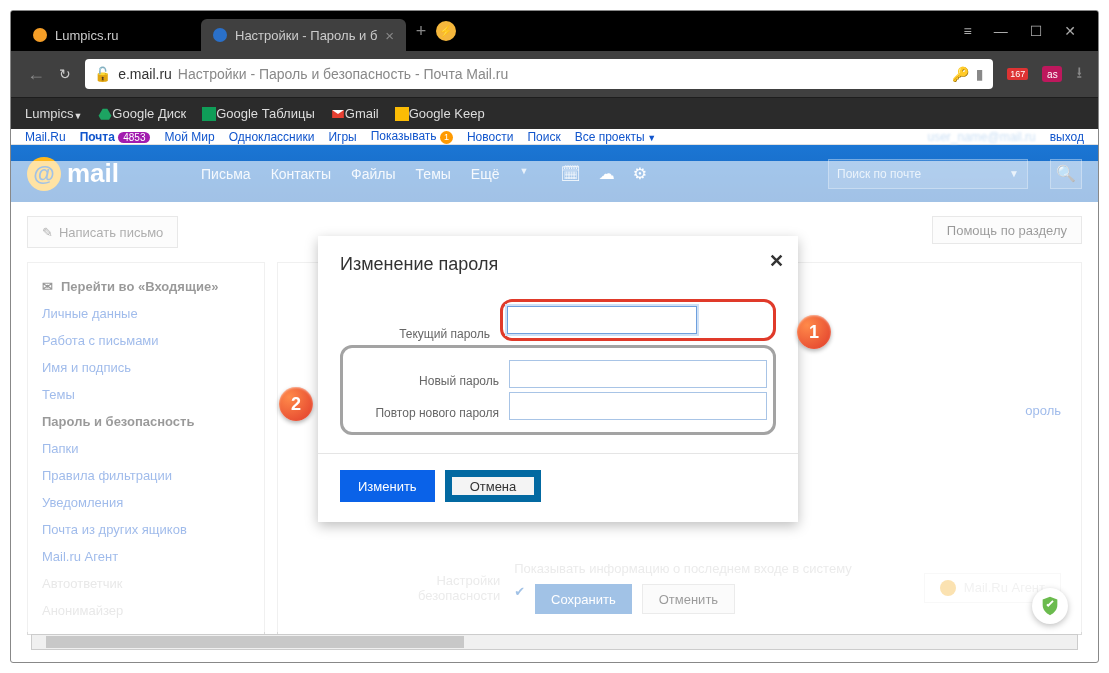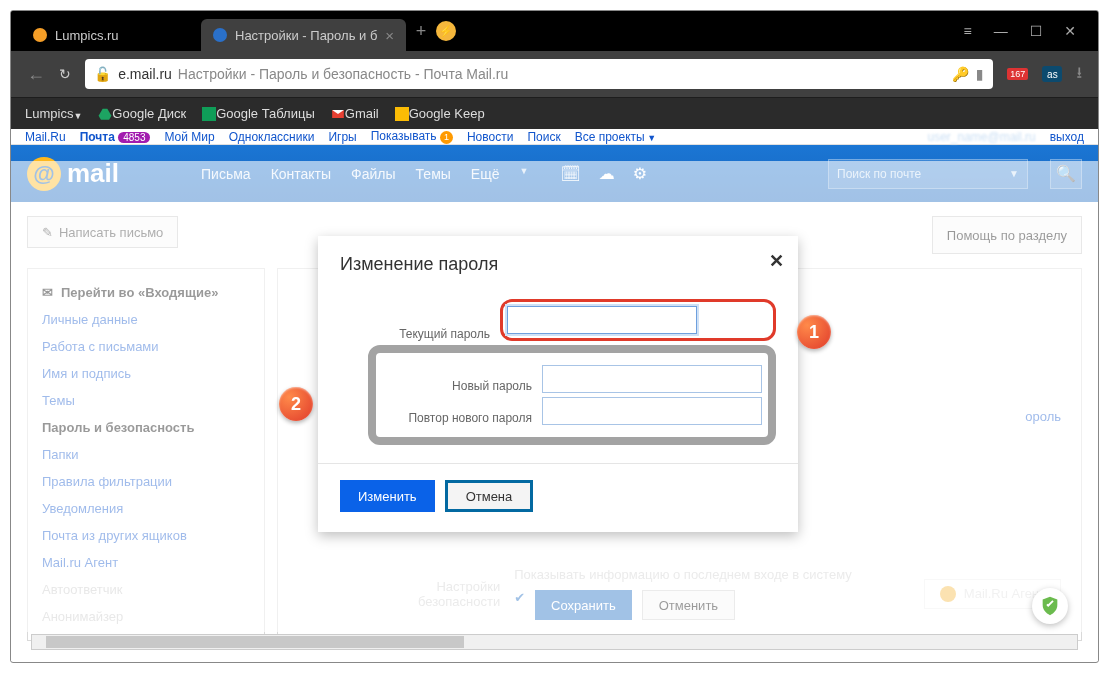--- a/index.html
+++ b/index.html
@@ -16,21 +16,21 @@
 .win-ctrls { margin-left:auto; display:flex; gap:22px; padding-right:12px; color:#aaa; font-size:14px; }
 .bolt { width:20px; height:20px; background:#f5b73c; border-radius:50%; display:grid; place-items:center; color:#b5720c; font-size:11px; margin-right:18px; }
 
 .addr-bar { height:46px; display:flex; align-items:center; padding:0 16px; gap:14px; background:#404040; }
 .nav-arrow { color:#888; font-size:18px; }
 .reload { color:#ccc; font-size:14px; }
 .url-box { flex:1; height:30px; background:#fff; border-radius:4px; display:flex; align-items:center; padding:0 10px; font-size:14px; color:#555; gap:6px; }
 .url-host { color:#333; }
 .addr-icons { display:flex; gap:14px; align-items:center; color:#bbb;justify-content:space-between; }
 .badge-red { background:#d33; color:#fff; font-size:9px; padding:1px 3px; border-radius:2px; }
-.lastfm { width:20px; height:16px; background:#0c4a6e; border-radius:3px; color:#fff; font-size:10px; display:grid; place-items:center; }
+.lastfm { width:20px; height:16px; background:#be185d; border-radius:3px; color:#fff; font-size:10px; display:grid; place-items:center; }
 
 .bookmarks-bar { height:32px; background:#2b2b2b; display:flex; align-items:center; padding:0 14px; gap:16px; font-size:13px; color:#ddd; border-top:1px solid #1d1d1d;}
 .bm { display:flex; align-items:flex-end; }
 .bm-ico { width:14px; height:14px; }
 
 
 .mailru-bar { height:16px; background:#fff; display:flex; align-items:center; padding:0 14px; font-size:12px; gap:14px; border-bottom:1px solid #e0e0e0; }
 .mailru-bar a { color:#1155cc; text-decoration:none; }
 .pill { background:#a21caf; color:#fff; border-radius:8px; padding:0 5px; font-size:10px; }
 .circ { background:#ff9a00; color:#fff; border-radius:50%; width:13px; height:13px; display:inline-grid; place-items:center; font-size:9px; }
@@ -43,21 +43,21 @@
 .mail-logo .at { width:34px; height:34px; border-radius:50%; background:#ffb81c; display:grid; place-items:center; color:#1666c0; font-size:22px; font-weight:bold; }
 .mail-nav { display:flex; gap:20px; font-size:14px; color:#e8f1fb; margin-left:60px; }
 .mail-icons { display:flex; gap:18px; font-size:16px; margin-left:10px;}
 .mail-search { margin-left:auto; width:200px; height:30px; background:rgba(255,255,255,.15); border:1px solid rgba(255,255,255,.3); display:flex; align-items:center; padding:0 8px; font-size:12px; color:#cde1f5;}
 .mail-search .tri { margin-left:auto; font-size:10px; }
 .mail-search-btn { width:32px; height:30px; background:rgba(255,255,255,.15); border:1px solid rgba(255,255,255,.3); display:grid; place-items:center; }
 
 
 .content { display:flex; padding:14px 16px; gap:12px; background:#fff; }
 .compose-btn { height:32px; padding:0 14px; border:1px solid #c6c6c6; background:#f7f7f7; display:flex; align-items:center; gap:6px; font-size:13px; color:#333; }
-.help-btn { margin-left:auto; height:38px; padding:0 14px; border:1px solid #c6c6c6; background:#f7f7f7; display:flex; align-items:center; font-size:13px; }
+.help-btn { margin-left:auto; height:28px; padding:0 14px; border:1px solid #c6c6c6; background:#f7f7f7; display:flex; align-items:center; font-size:13px; }
 
 
 .main { display:flex; padding:0 16px 20px; gap:12px; background:#fff; }
 .sidebar { width:238px; border:1px solid #d9d9d9; padding:10px 0; font-size:13px; }
 .sidebar .item { padding:6px 14px; color:#1155cc; }
 .sidebar .item.bold { font-weight:bold; color:#000; }
 .sidebar .item.faded { color:#c5c5c5; }
 .sidebar .go-inbox { font-weight:bold; color:#000; display:flex; gap:8px; align-items:center;}
 .right { flex:1; position:relative; border:1px solid #d9d9d9; padding:18px; min-height:360px;}
 .right-link { color:#1155cc; font-size:13px; position:absolute; top:140px; right:20px;}
@@ -66,28 +66,28 @@
 .cancel-btn2 { height:30px; background:#f4f4f4; border:1px solid #ccc; padding:0 16px; font-size:13px;}
 .agent-box { margin-left:auto; padding:6px 15px; border:1px solid #eee; color:#ddd; display:flex; gap:8px; align-items:center;}
 
 
 .overlay { position:absolute; inset:0; top:150px; bottom:30px; background:rgba(255,255,255,.6); }
 .modal { position:absolute; left:307px; top:225px; width:480px; background:#fff; box-shadow:0 4px 12px rgba(0,0,0,.25); }
 .modal-hd { padding:18px 22px 14px; font-size:18px; color:#333; position:relative; }
 .modal-close { position:absolute; right:14px; top:14px; color:#333; font-size:18px; font-weight:bold;}
 .modal-body { padding:6px 22px 18px; border-bottom:1px solid #e5e5e5; }
 .ring1 { border:3px solid #e03a2a; border-radius:12px; padding:4px; margin:0 0 10px 130px; width:320px;}
-.ring2 { border:8px solid #a3a3a3; border-radius:12px; padding:8px 6px;margin-left:28px; }
+.ring2 { border:3px solid #a3a3a3; border-radius:12px; padding:8px 6px; }
 .fld { display:flex; align-items:flex-end; gap:10px; margin:4px 0; }
 .fld label { width:150px; text-align:right; font-size:12px; color:#666; }
 .fld input { flex:1; height:28px; border:1px solid #a8c4e6; padding:0 6px; font-size:13px; }
 .fld.first input { border:1px solid #6ea0de; box-shadow:0 0 0 2px #cfe1f6; }
 .modal-ft { padding:16px 22px 20px; display:flex; gap:10px; }
 .btn-primary { background:#0a62e8; color:#fff; border:none; height:32px; padding:0 18px; font-size:13px; }
-.btn-cancel { background:#f4f4f4; border:3px solid #0369a1; height:32px; padding:0 18px; font-size:13px; color:#333;}
+.btn-cancel { background:#f4f4f4; border:7px solid #0369a1; height:32px; padding:0 18px; font-size:13px; color:#333;}
 
 
 .callout { position:absolute; width:34px; height:34px; border-radius:50%; background:radial-gradient(circle at 30% 30%,#ff8a4a,#e03a2a); color:#fff; font-size:18px; font-weight:bold; display:grid; place-items:center; box-shadow:0 2px 4px rgba(0,0,0,.3), inset 0 1px 2px rgba(255,255,255,.5); }
 
 
 .shield { position:absolute; right:30px; bottom:38px; width:36px; height:36px; border-radius:50%; background:#fff; box-shadow:0 2px 6px rgba(0,0,0,.25); display:grid; place-items:center; }
 .shield svg { width:22px; height:22px; }
 
 
 .hscroll { position:absolute; bottom:12px; left:20px; right:20px; height:16px; background:#f0f0f0; border:1px solid #ccc;}

